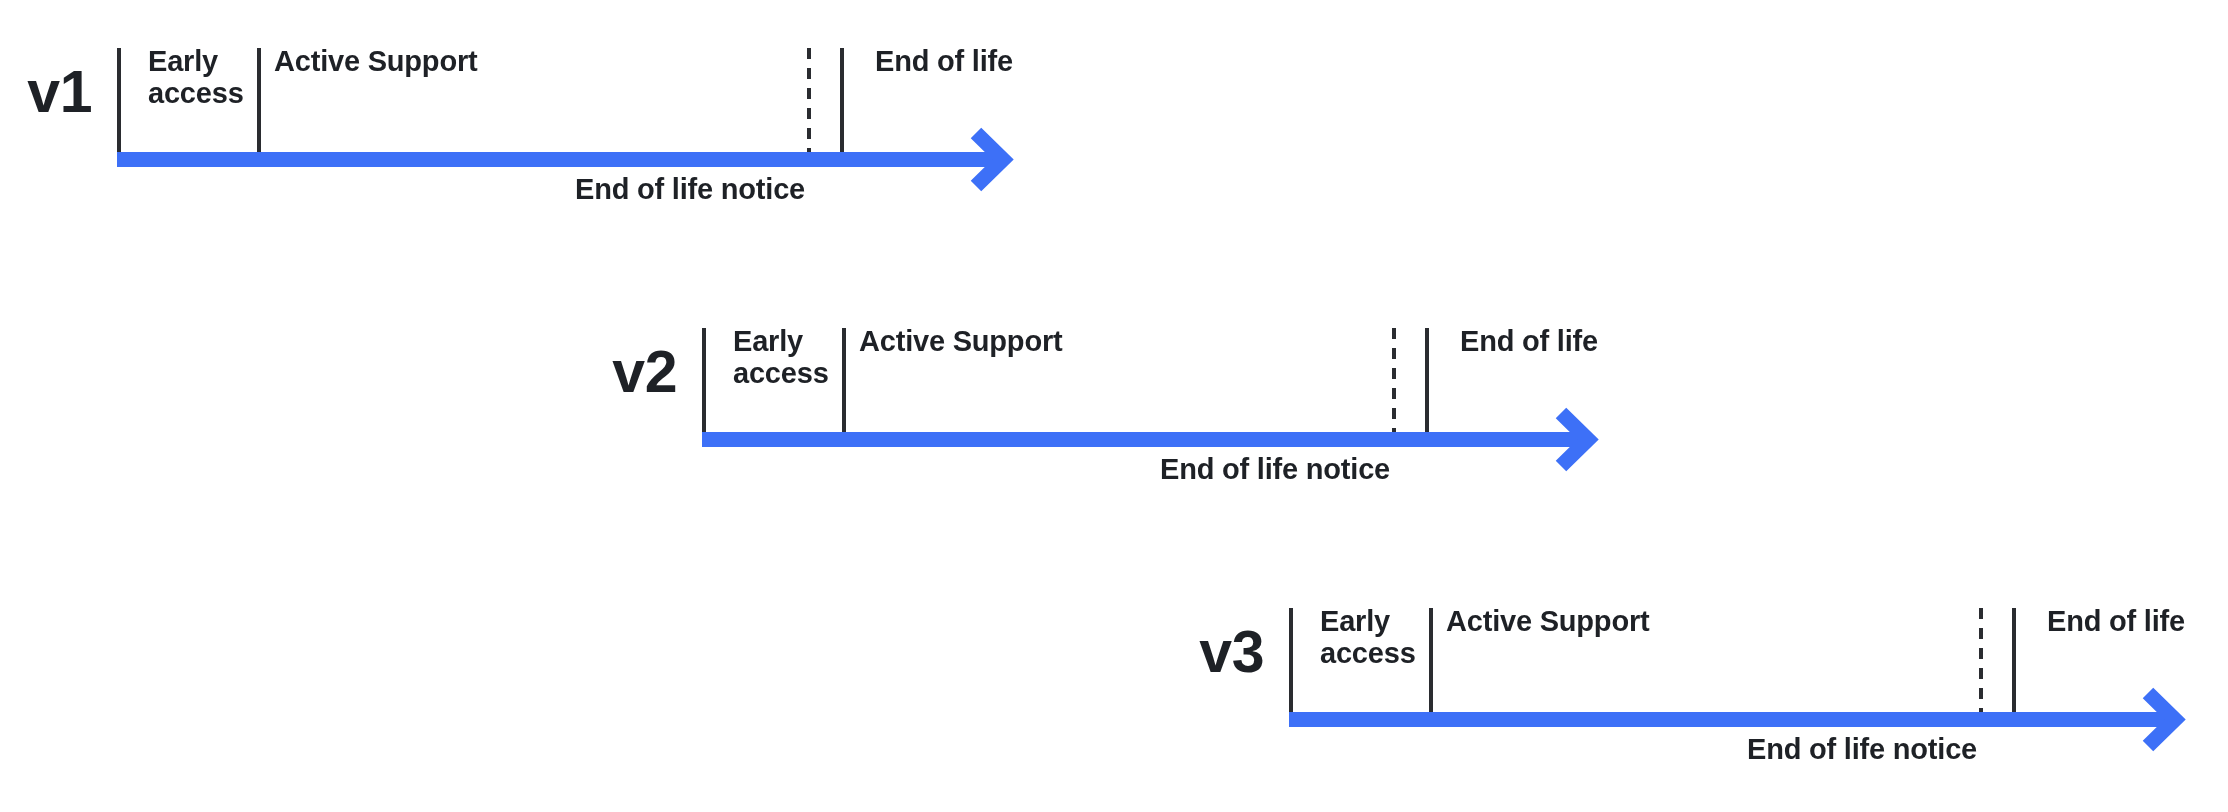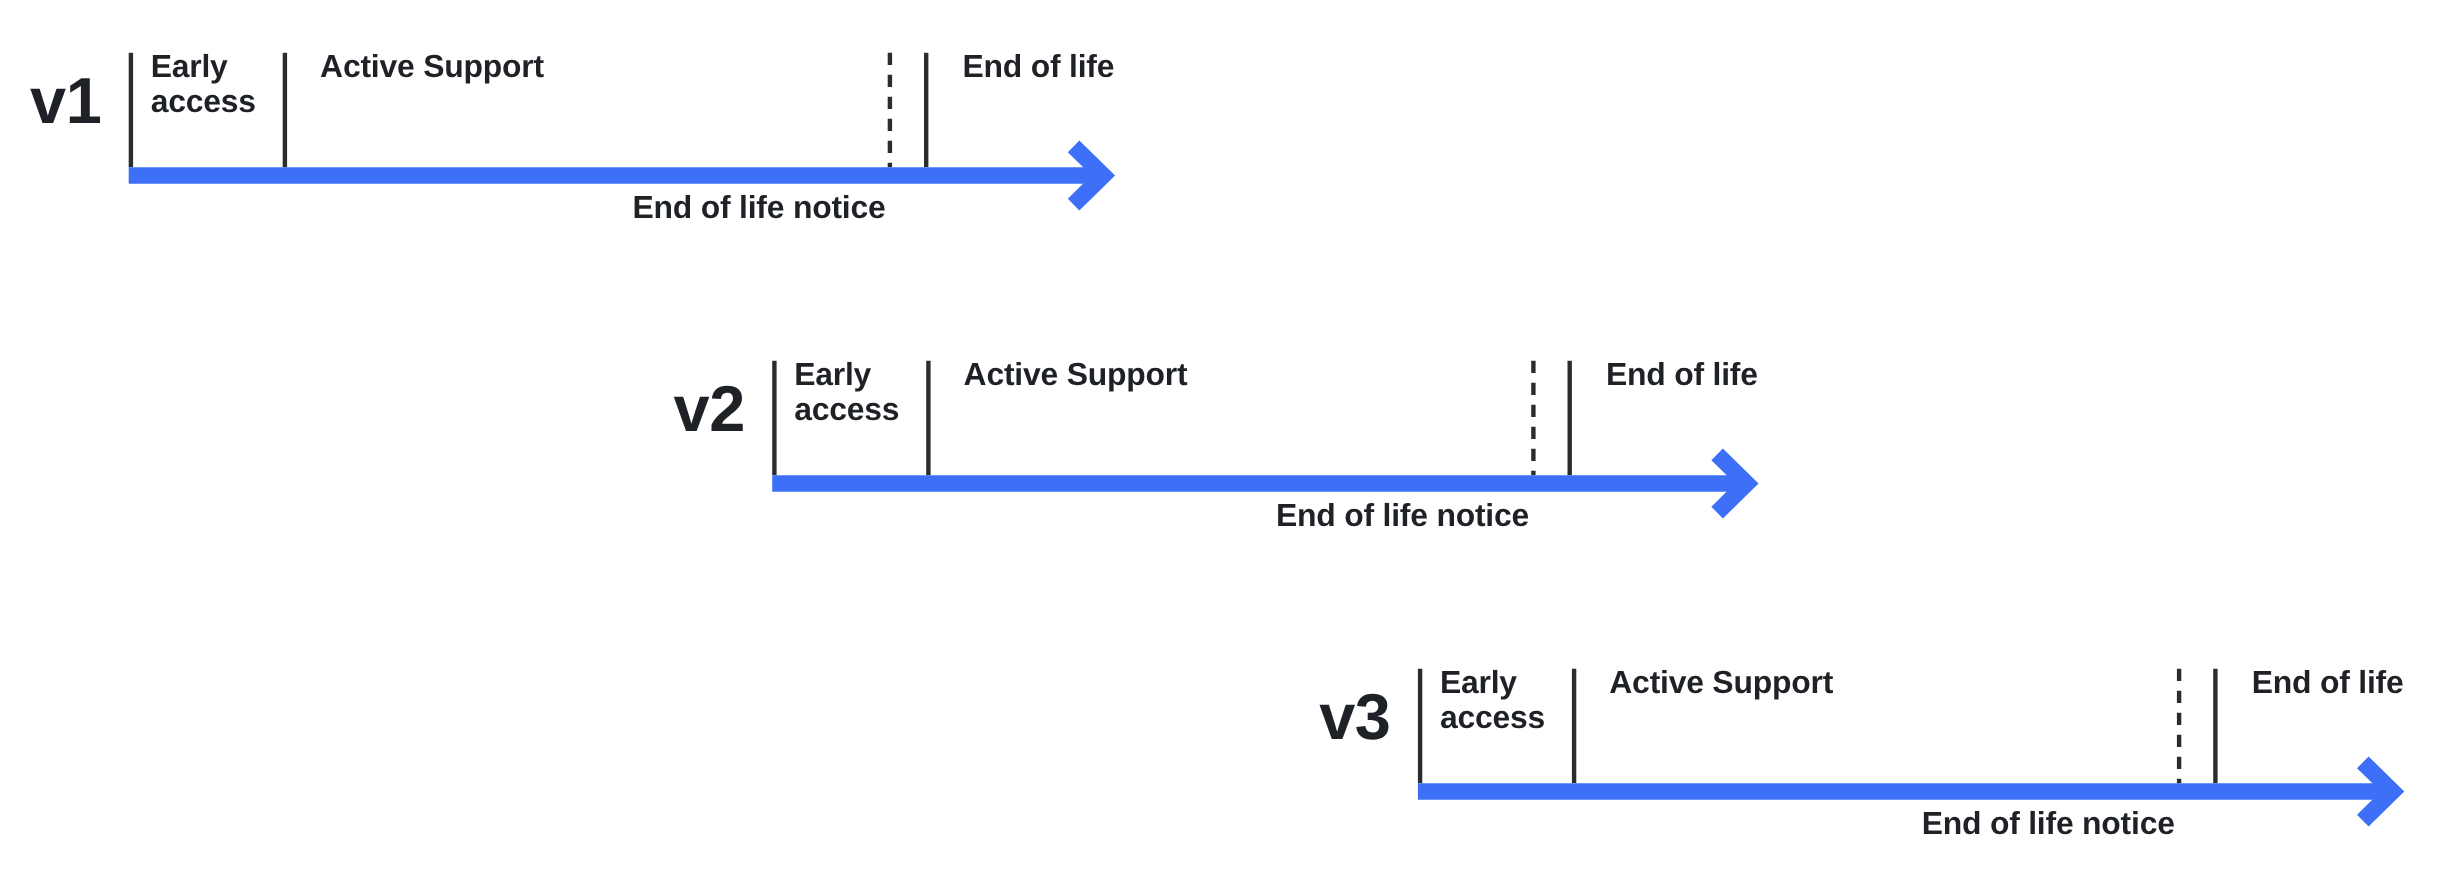--- a/index.html
+++ b/index.html
@@ -44,22 +44,22 @@
   }
   .phase-label {
     position: absolute;
     top: 25px;
     font-size: 29px;
     line-height: 32px;
     font-weight: 700;
     letter-spacing: -0.2px;
     white-space: normal;
   }
-  .early  { left: 137px; width: 110px; }
-  .active { left: 291px; width: 460px; white-space: nowrap; }
+  .early  { left: 148px; width: 110px; }
+  .active { left: 274px; width: 460px; white-space: nowrap; }
   .eol    { left: 875px; width: 230px; white-space: nowrap; }
   .notice {
     position: absolute;
     top: 153px;
     right: 235px;
     font-size: 29px;
     line-height: 32px;
     font-weight: 700;
     letter-spacing: -0.2px;
     white-space: nowrap;

